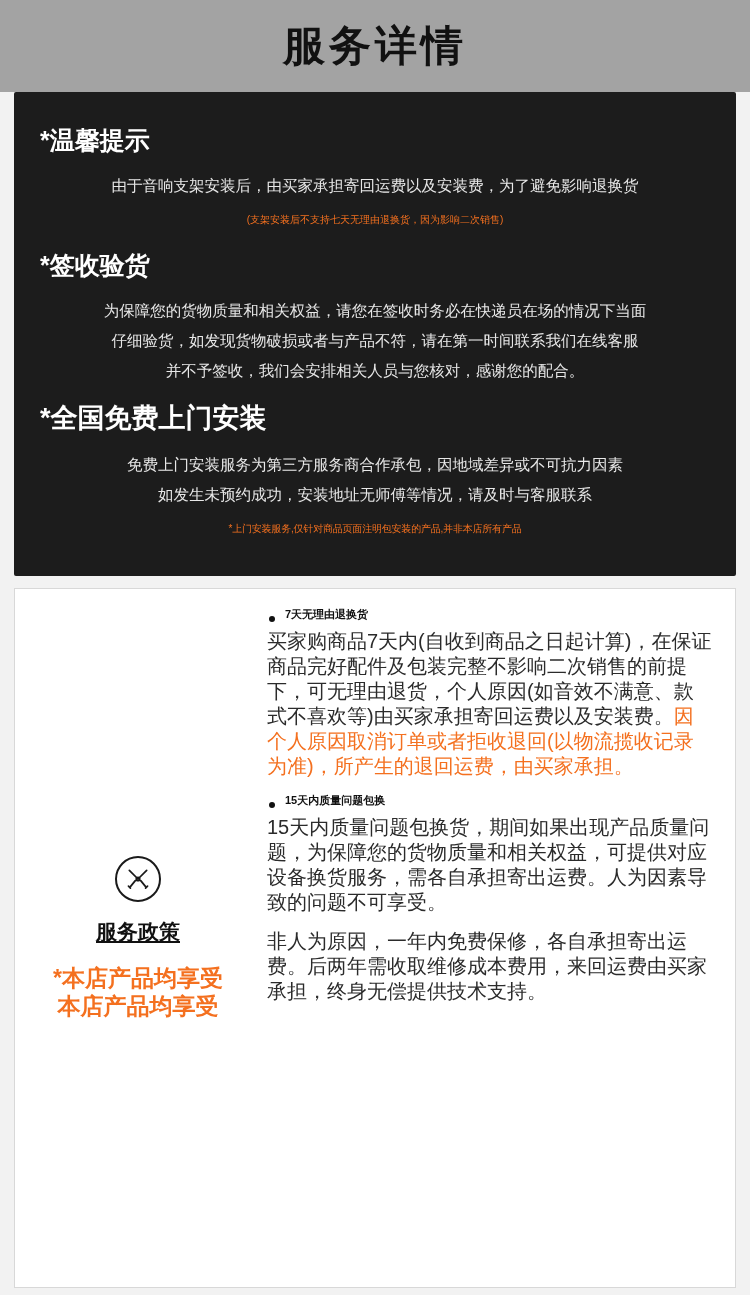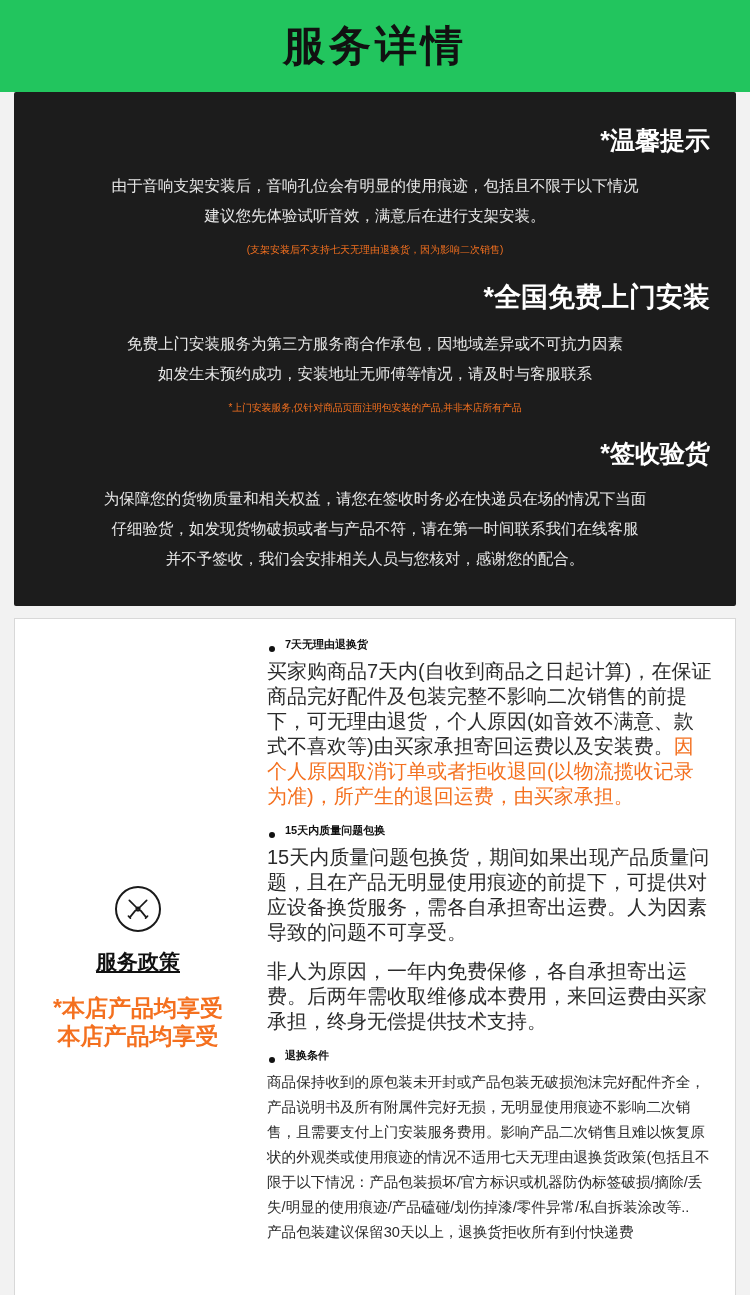--- a/index.html
+++ b/index.html
@@ -17,42 +17,42 @@
   }
   .page {
     width: 750px;
     height: 1295px;
     position: relative;
     background: #f2f2f2;
   }
   
   .header {
     height: 92px;
-    background: #22c55e;
+    background: #a3a3a3;
     display: flex;
     align-items: center;
     justify-content: center;
   }
   .header-title {
     font-size: 42px;
     font-weight: bold;
     letter-spacing: 4px;
     color: #111;
   }
   
   .dark-panel {
     margin: 0 14px;
     background: #1c1c1c;
     color: #ffffff;
     padding: 18px 26px 26px 26px;
     border-radius: 2px;
   }
   .dark-section { margin-bottom: 6px; }
   .dark-h {
-    text-align: right;
+    text-align: left;
     font-size: 25px;
     font-weight: bold;
     color: #ffffff;
     margin: 14px 0 14px 0;
   }
   .dark-h.big { font-size: 27px; }
   .dark-p {
     text-align: center;
     font-size: 15.5px;
     line-height: 30px;
@@ -147,37 +147,36 @@
 <div class="page">
 
   <div class="header">
     <div class="header-title">服务详情</div>
   </div>
 
   <div class="dark-panel">
 
     <div class="dark-section">
       <div class="dark-h">*温馨提示</div>
-      <p class="dark-p">由于音响支架安装后，音响孔位会有明显的使用痕迹，包括且不限于以下情况</p>
-      <p class="dark-p">建议您先体验试听音效，满意后在进行支架安装。</p>
+      <p class="dark-p">由于音响支架安装后，由买家承担寄回运费以及安装费，为了避免影响退换货</p>
       <p class="dark-warn">(支架安装后不支持七天无理由退换货，因为影响二次销售)</p>
+    </div>
+
+    <div class="dark-section">
+      <div class="dark-h">*签收验货</div>
+      <p class="dark-p">为保障您的货物质量和相关权益，请您在签收时务必在快递员在场的情况下当面</p>
+      <p class="dark-p">仔细验货，如发现货物破损或者与产品不符，请在第一时间联系我们在线客服</p>
+      <p class="dark-p">并不予签收，我们会安排相关人员与您核对，感谢您的配合。</p>
     </div>
 
     <div class="dark-section">
       <div class="dark-h big">*全国免费上门安装</div>
       <p class="dark-p">免费上门安装服务为第三方服务商合作承包，因地域差异或不可抗力因素</p>
       <p class="dark-p">如发生未预约成功，安装地址无师傅等情况，请及时与客服联系</p>
       <p class="dark-warn tight">*上门安装服务,仅针对商品页面注明包安装的产品,并非本店所有产品</p>
-    </div>
-
-    <div class="dark-section">
-      <div class="dark-h">*签收验货</div>
-      <p class="dark-p">为保障您的货物质量和相关权益，请您在签收时务必在快递员在场的情况下当面</p>
-      <p class="dark-p">仔细验货，如发现货物破损或者与产品不符，请在第一时间联系我们在线客服</p>
-      <p class="dark-p">并不予签收，我们会安排相关人员与您核对，感谢您的配合。</p>
     </div>
 
   </div>
 
   <div class="white-panel">
 
     <div class="policy-left">
       <div class="tool-icon">
         <svg width="26" height="26" viewBox="0 0 24 24" fill="none" stroke="#1a1a1a" stroke-width="1.6" stroke-linecap="round" stroke-linejoin="round">
           <path d="M4 4l8 8"></path>
@@ -198,29 +197,24 @@
 
     <div class="policy-right">
 
       <div class="policy-item">
         <div class="policy-head">7天无理由退换货</div>
         <p class="policy-text"><span>买家购商品7天内(自收到商品之日起计算)，在保证商品完好配件及包装完整不影响二次销售的前提下，可无理由退货，个人原因(如音效不满意、款式不喜欢等)由买家承担寄回运费以及安装费。</span><span class="hl">因个人原因取消订单或者拒收退回(以物流揽收记录为准)，所产生的退回运费，由买家承担。</span></p>
       </div>
 
       <div class="policy-item">
         <div class="policy-head">15天内质量问题包换</div>
-        <p class="policy-text">15天内质量问题包换货，期间如果出现产品质量问题，且在产品无明显使用痕迹的前提下，可提供对应设备换货服务，需各自承担寄出运费。人为因素导致的问题不可享受。</p>
+        <p class="policy-text">15天内质量问题包换货，期间如果出现产品质量问题，为保障您的货物质量和相关权益，可提供对应设备换货服务，需各自承担寄出运费。人为因素导致的问题不可享受。</p>
       </div>
 
       <div class="policy-item">
         <p class="policy-text">非人为原因，一年内免费保修，各自承担寄出运费。后两年需收取维修成本费用，来回运费由买家承担，终身无偿提供技术支持。</p>
       </div>
 
-      <div class="policy-item">
-        <div class="policy-head">退换条件</div>
-        <p class="policy-text small" style="white-space: pre-line;">商品保持收到的原包装未开封或产品包装无破损泡沫完好配件齐全，产品说明书及所有附属件完好无损，无明显使用痕迹不影响二次销售，且需要支付上门安装服务费用。影响产品二次销售且难以恢复原状的外观类或使用痕迹的情况不适用七天无理由退换货政策(包括且不限于以下情况：产品包装损坏/官方标识或机器防伪标签破损/摘除/丢失/明显的使用痕迹/产品磕碰/划伤掉漆/零件异常/私自拆装涂改等..
-产品包装建议保留30天以上，退换货拒收所有到付快递费</p>
-      </div>
 
     </div>
   </div>
 
 </div>
 
 </body></html>

